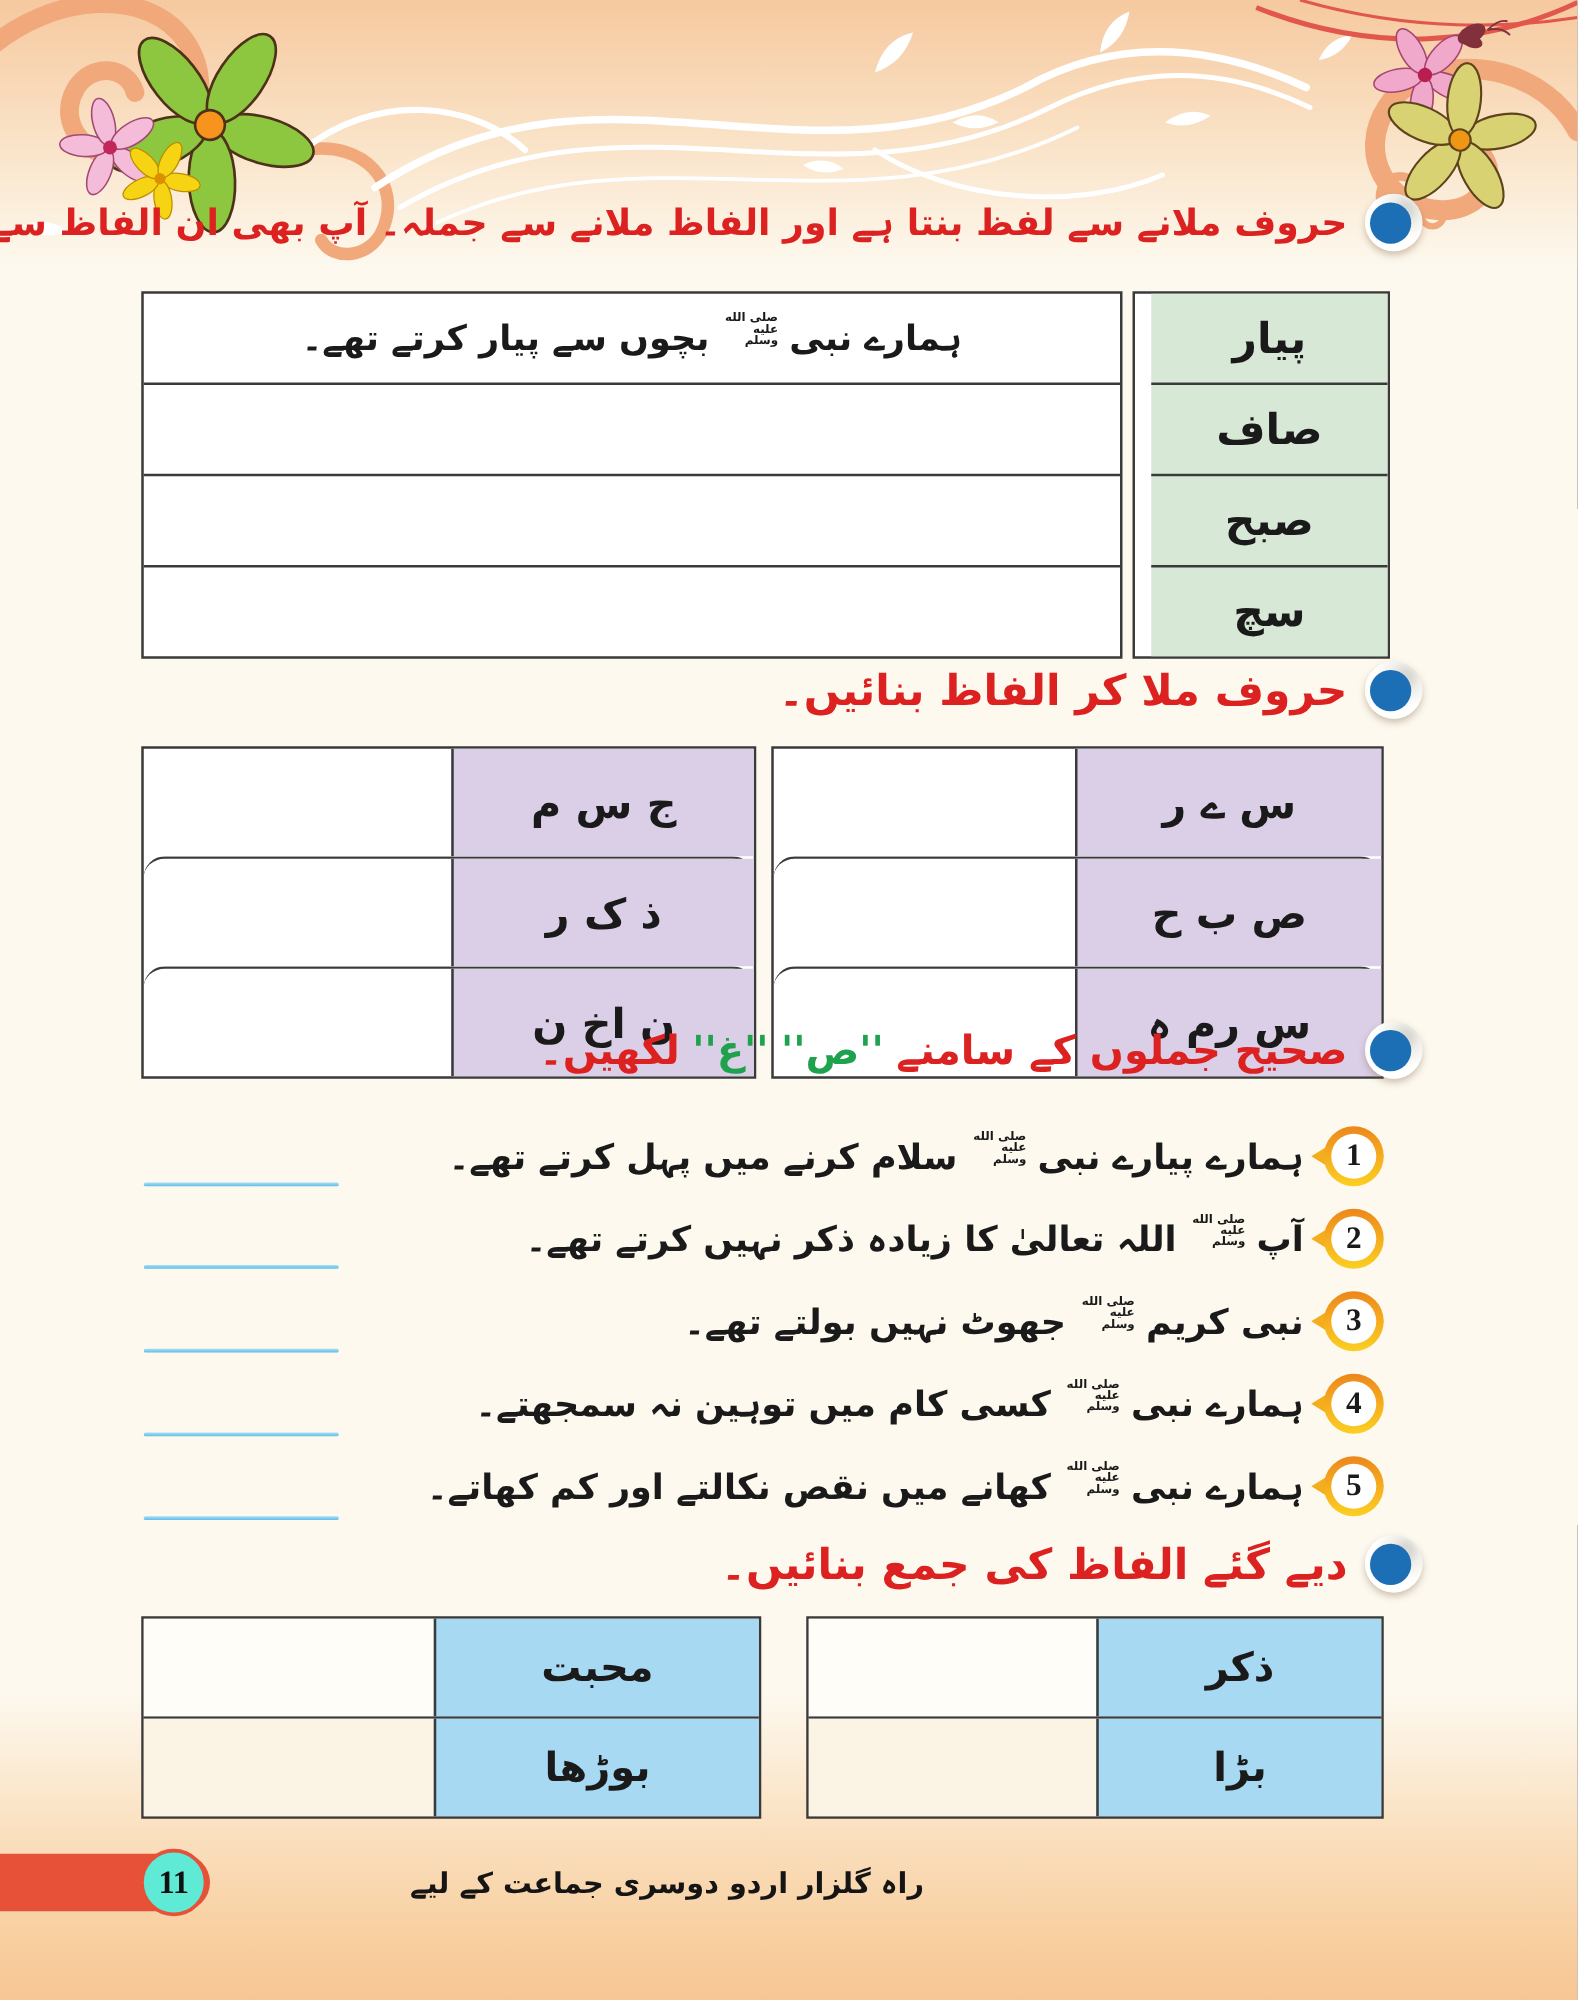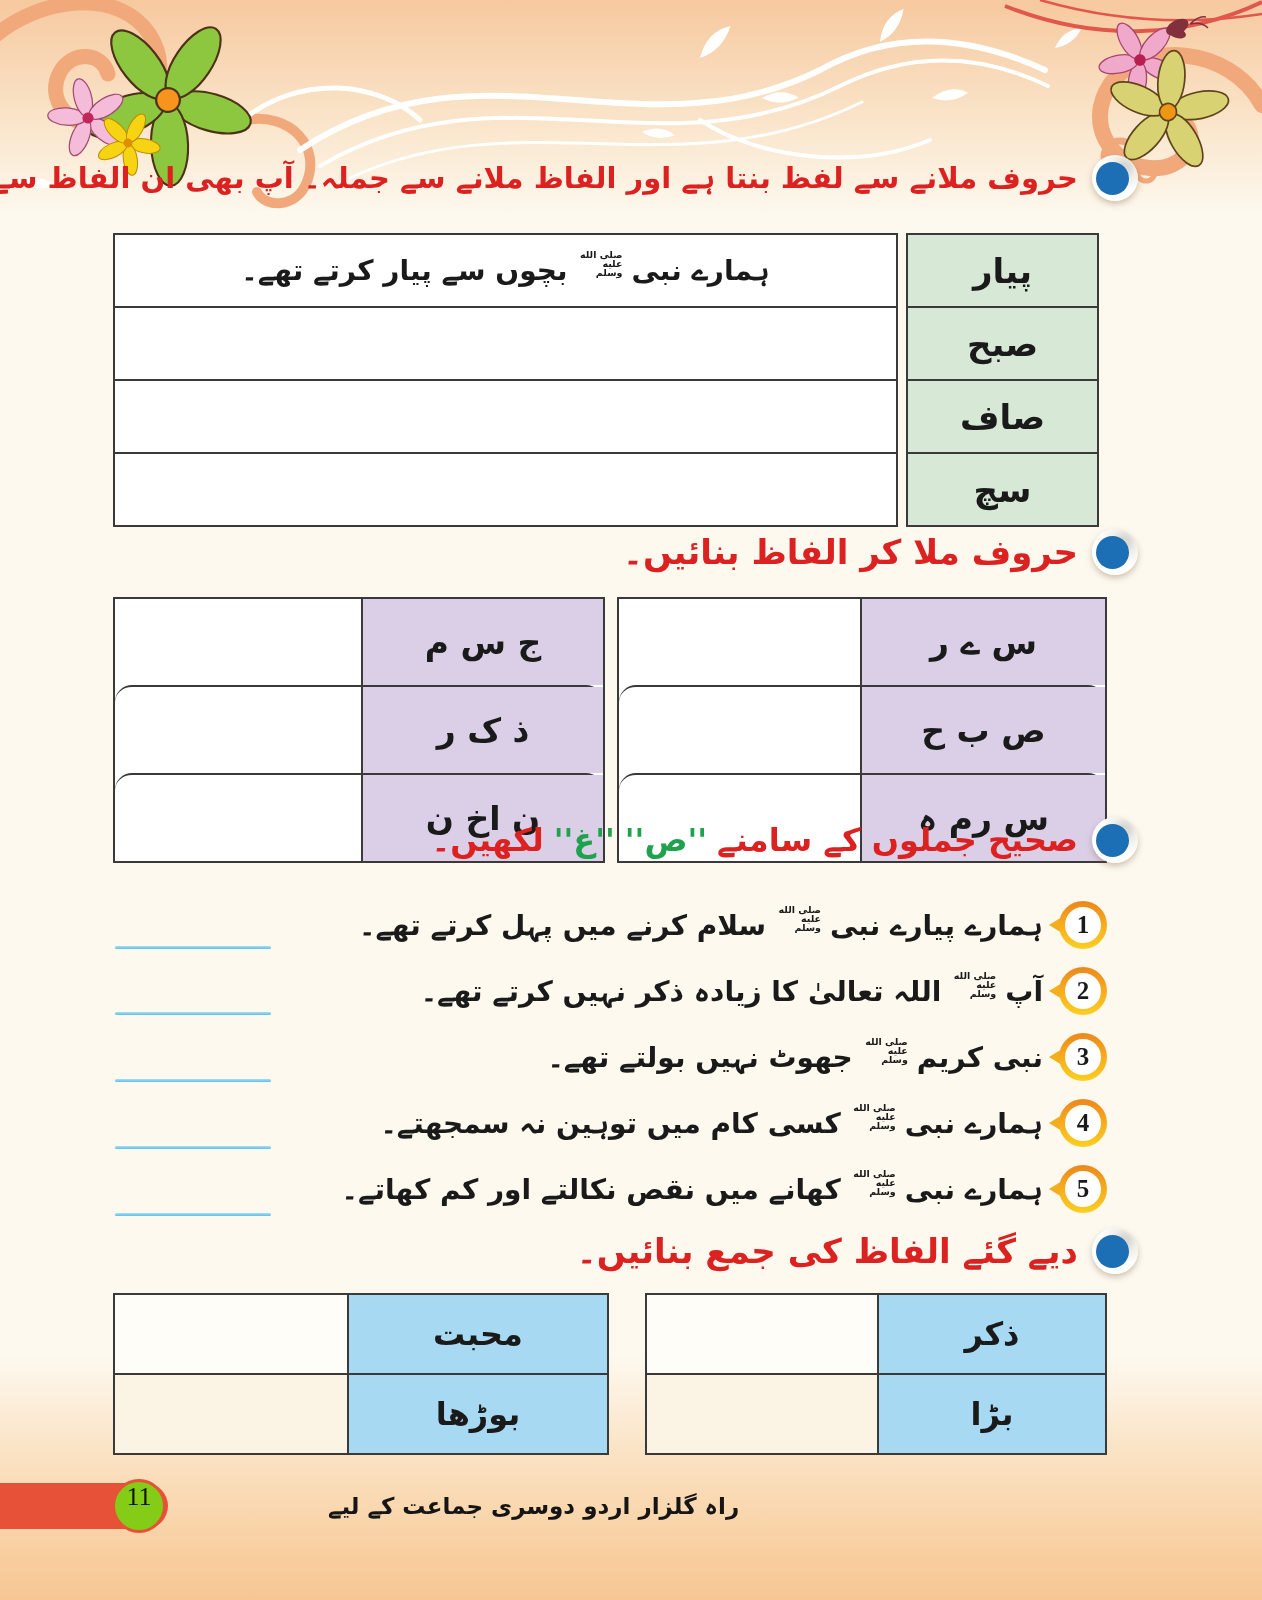--- a/index.html
+++ b/index.html
@@ -25,21 +25,21 @@
           box-shadow:0 3px 6px rgba(120,85,55,.35);}
   .bullet::after{content:"";position:absolute;left:4px;top:7px;width:33px;height:33px;border-radius:50%;
           background:#1c6fb5;}
 
   
   .table1-wrap{position:absolute;left:113px;top:233px;display:flex;gap:8px;}
   .tcol{border:2px solid #3a3a3a;background:#fff;}
   .tcol .cell{height:71px;border-top:2px solid #3a3a3a;display:flex;align-items:center;justify-content:center;}
   .tcol .cell:first-child{border-top:none;}
   .answers-col{width:781px;}
-  .words-col{width:189px;}
+  .words-col{width:189px;padding-left:13px;}
   .words-col .cell{background:#d7e9d6;font-size:34px;font-weight:bold;direction:rtl;}
 
   .sent{direction:rtl;display:flex;align-items:center;gap:9px;font-size:28px;font-weight:bold;white-space:nowrap;}
   .hon{display:inline-block;width:46px;font-size:9.5px;line-height:9px;font-weight:bold;
        transform:translateY(-7px);white-space:normal;}
 
   
   .ltable{position:absolute;border:2px solid #3a3a3a;background:#fff;}
   .ltable .trow{display:grid;height:86px;}
   .ltable .trow + .trow{border-top:2px solid #3a3a3a;border-radius:17px;}
@@ -77,23 +77,23 @@
   .pcell{display:flex;align-items:center;justify-content:center;}
   .pcell.ans{background:#fffdf7;}
   .trow.r2 .pcell.ans{background:#fbf3e3;}
   .pcell.word{background:#a7d9f3;border-left:2px solid #3a3a3a;
               font-size:32px;font-weight:bold;direction:rtl;}
 
   
   .fbar{position:absolute;left:0;top:1483px;width:168px;height:46px;background:#e65138;
         border-radius:0 23px 23px 0;}
   .fcircle{position:absolute;left:112px;top:1479px;width:54px;height:54px;border-radius:50%;
-        background:#84cc16;border:3px solid #e65138;box-sizing:border-box;
-        display:flex;justify-content:center;
-        font-family:"Liberation Serif",serif;font-size:26px;font-weight:normal;color:#111;}
+        background:#5eead4;border:3px solid #e65138;box-sizing:border-box;
+        display:flex;align-items:center;justify-content:center;
+        font-family:"Liberation Serif",serif;font-size:26px;font-weight:bold;color:#111;}
   .ftitle{position:absolute;left:328px;top:1493px;direction:rtl;font-size:23px;font-weight:bold;color:#151515;}
 </style>
 </head>
 <body>
 
 <div class="page">
 
   <svg class="deco" width="1262" height="215" viewBox="0 0 1262 215">
     <defs>
       <linearGradient id="bandGrad" x1="0" y1="0" x2="0" y2="1">
@@ -193,24 +193,24 @@
       </div>
       <div class="cell"></div>
       <div class="cell"></div>
       <div class="cell"></div>
     </div>
     <div class="tcol words-col">
       <div class="cell">
           <span>پیار</span>
         </div>
       <div class="cell">
+          <span>صاف</span>
+        </div>
+      <div class="cell">
           <span>صبح</span>
-        </div>
-      <div class="cell">
-          <span>صاف</span>
         </div>
       <div class="cell">
           <span>سچ</span>
         </div>
     </div>
   </div>
 
   <div class="heading-row h2">
     <span class="heading-text">
       <span>حروف ملا کر الفاظ بنائیں۔</span>

